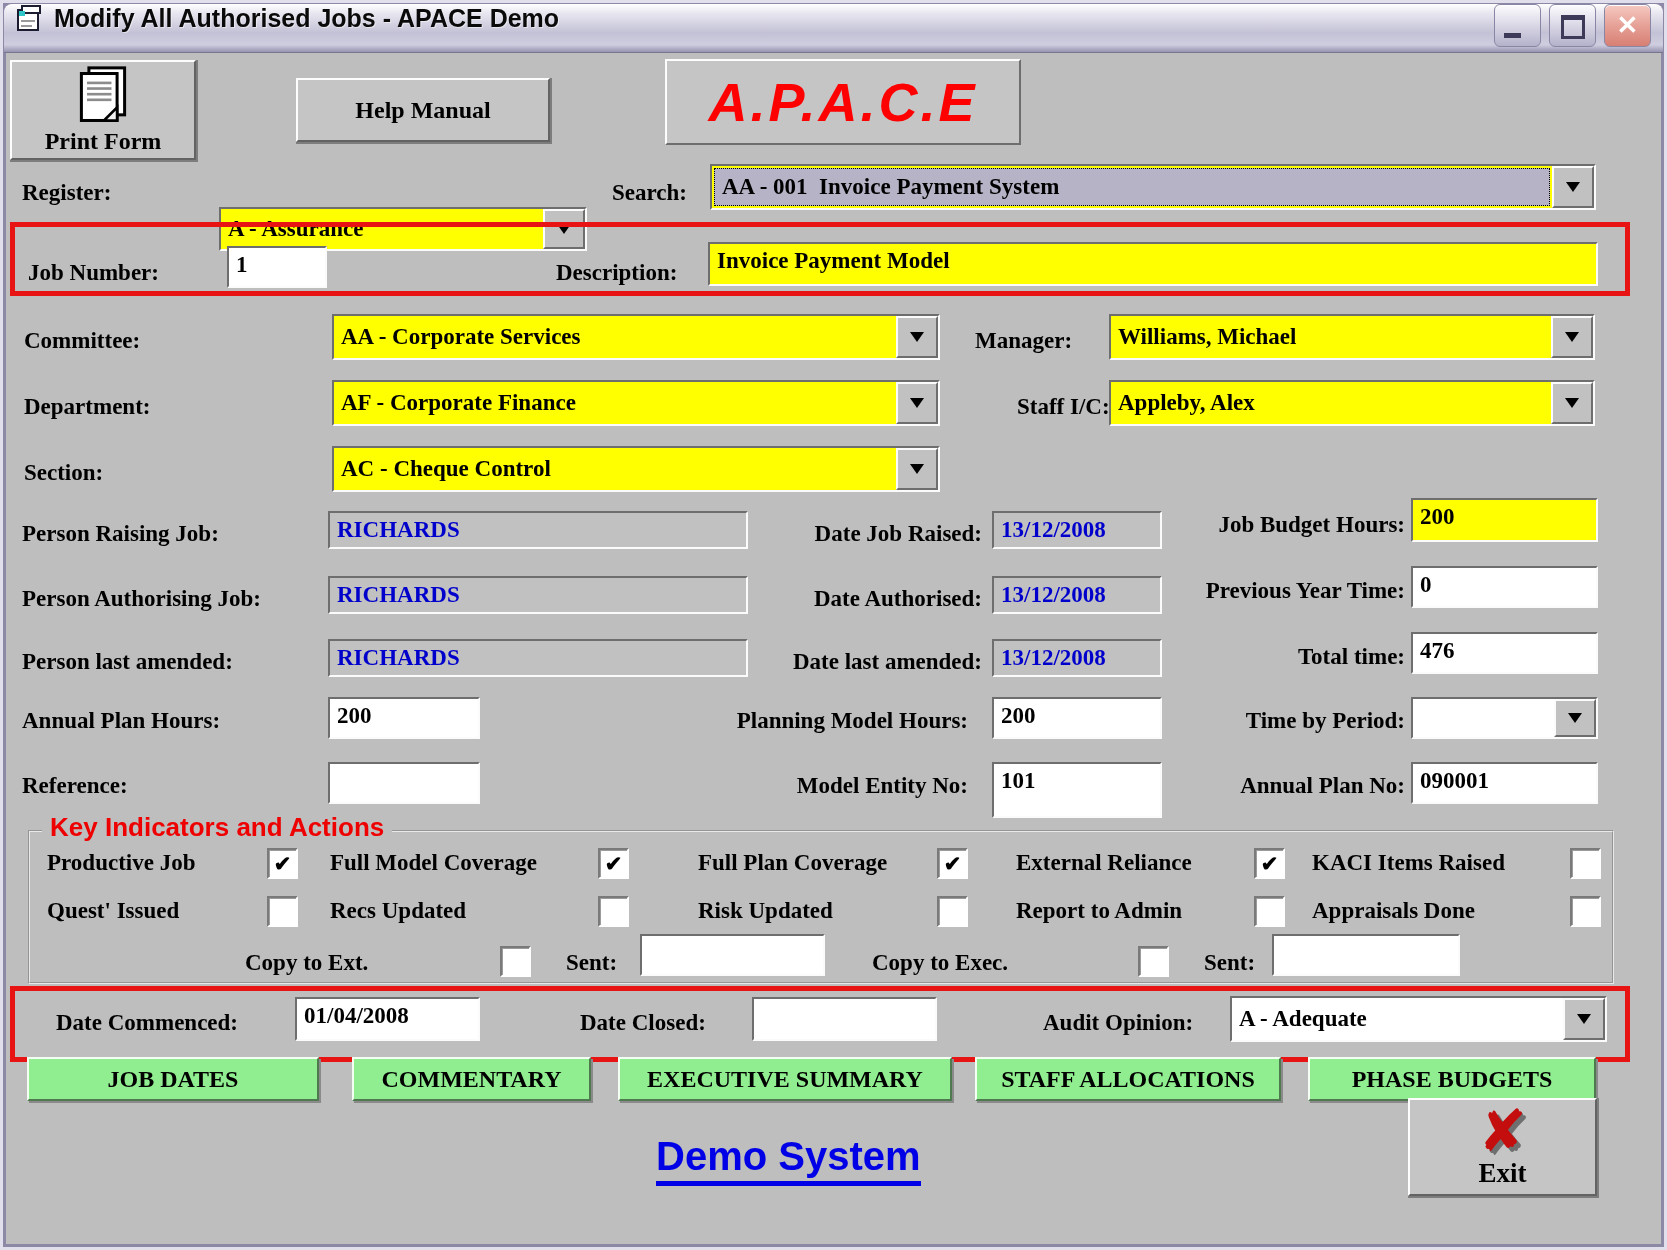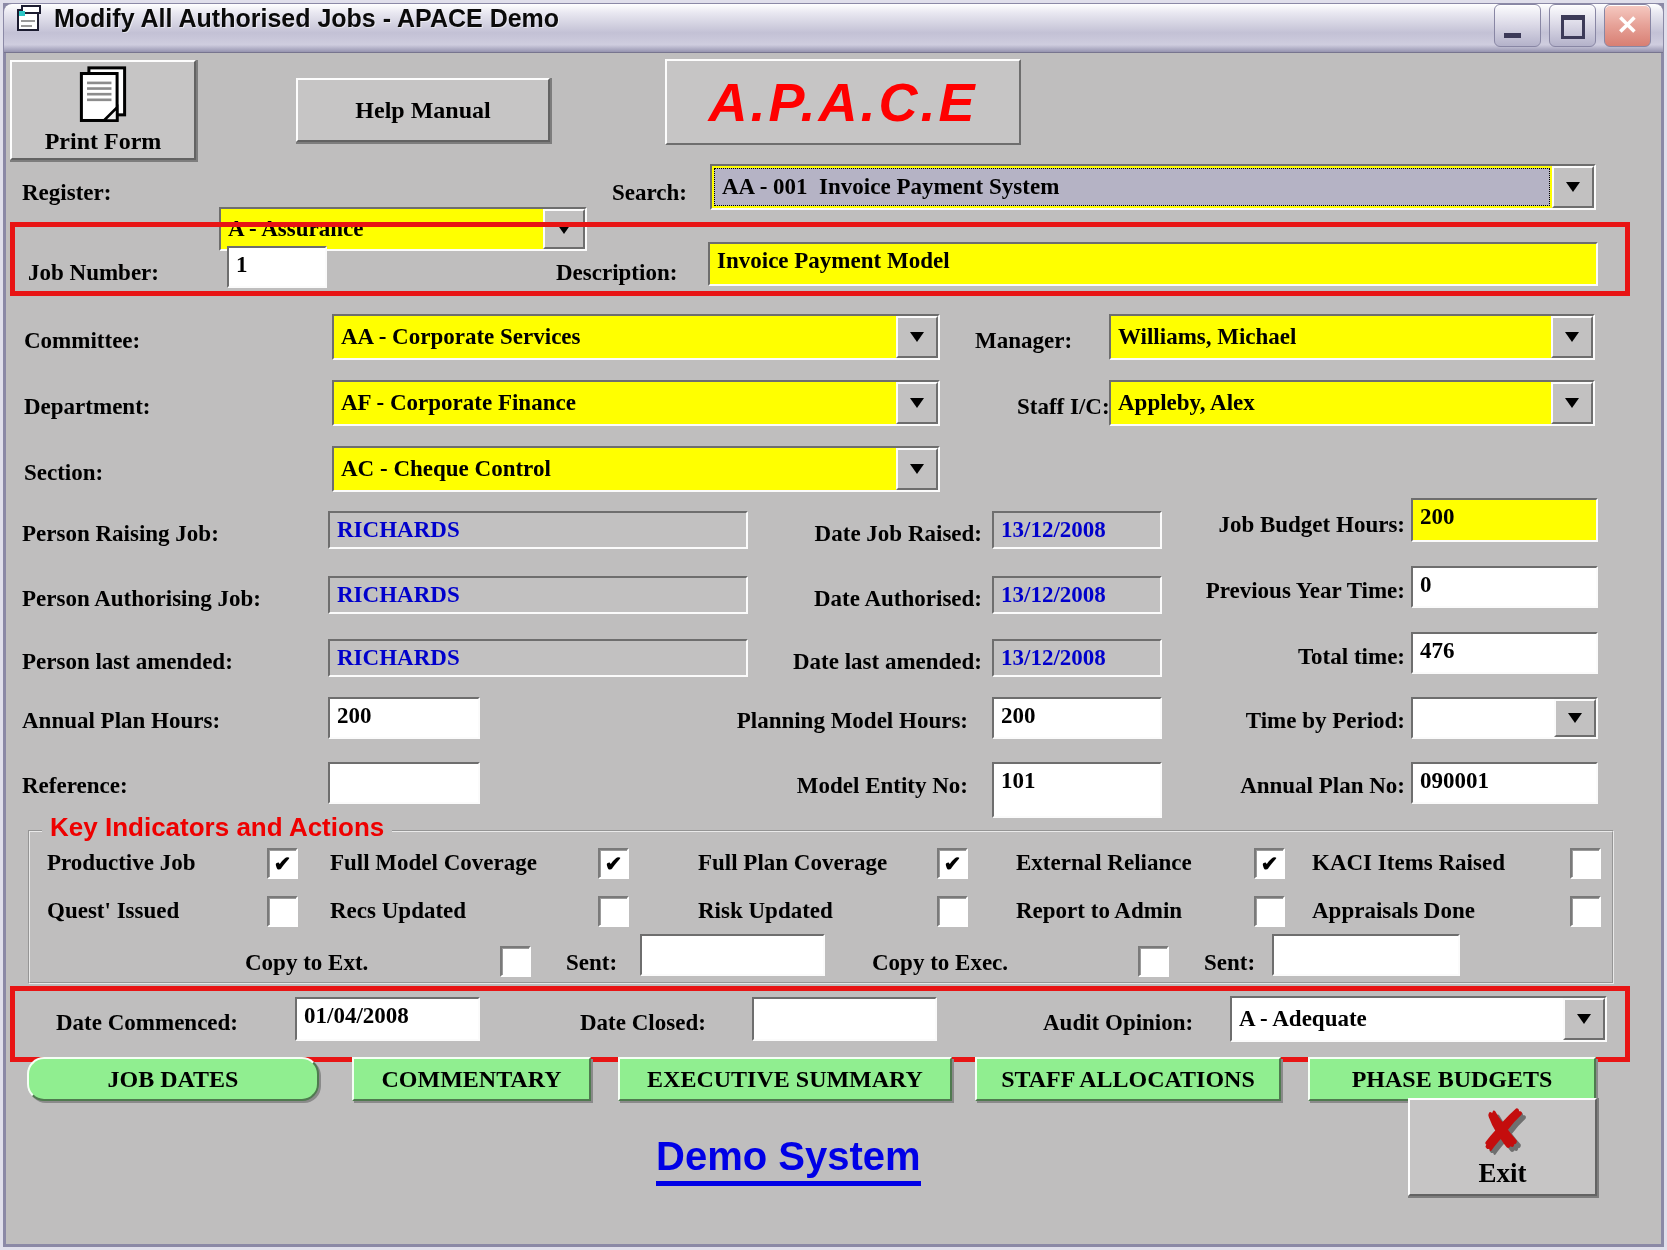--- a/index.html
+++ b/index.html
@@ -301,21 +301,21 @@
   <div class="lbl" style="left:1043px;top:1010px;">Audit Opinion:</div>
   <div class="box combo sunken" style="left:1230px;top:996px;width:377px;height:46px;">
     <div class="txt white">
         <span class="value">A - Adequate</span>
       </div>
     <div class="btn">
         <span class="tri"></span>
       </div>
   </div>
 
-  <div class="greenbtn" style="left:27px;top:1057px;width:288px;height:40px;border-radius:17px;">JOB DATES</div>
+  <div class="greenbtn" style="left:27px;top:1057px;width:288px;height:40px;">JOB DATES</div>
   <div class="greenbtn" style="left:352px;top:1057px;width:235px;height:40px;">COMMENTARY</div>
   <div class="greenbtn" style="left:618px;top:1057px;width:330px;height:40px;">EXECUTIVE SUMMARY</div>
   <div class="greenbtn" style="left:975px;top:1057px;width:302px;height:40px;">STAFF ALLOCATIONS</div>
   <div class="greenbtn" style="left:1308px;top:1057px;width:284px;height:40px;">PHASE BUDGETS</div>
 
   <a class="demo" style="left:656px;top:1134px;">Demo System</a>
 
   <div class="btn3d" style="left:1408px;top:1098px;width:185px;height:94px;flex-direction:column;">
     <span class="exit-x">✘</span>
     <span class="exit-lbl">Exit</span>

